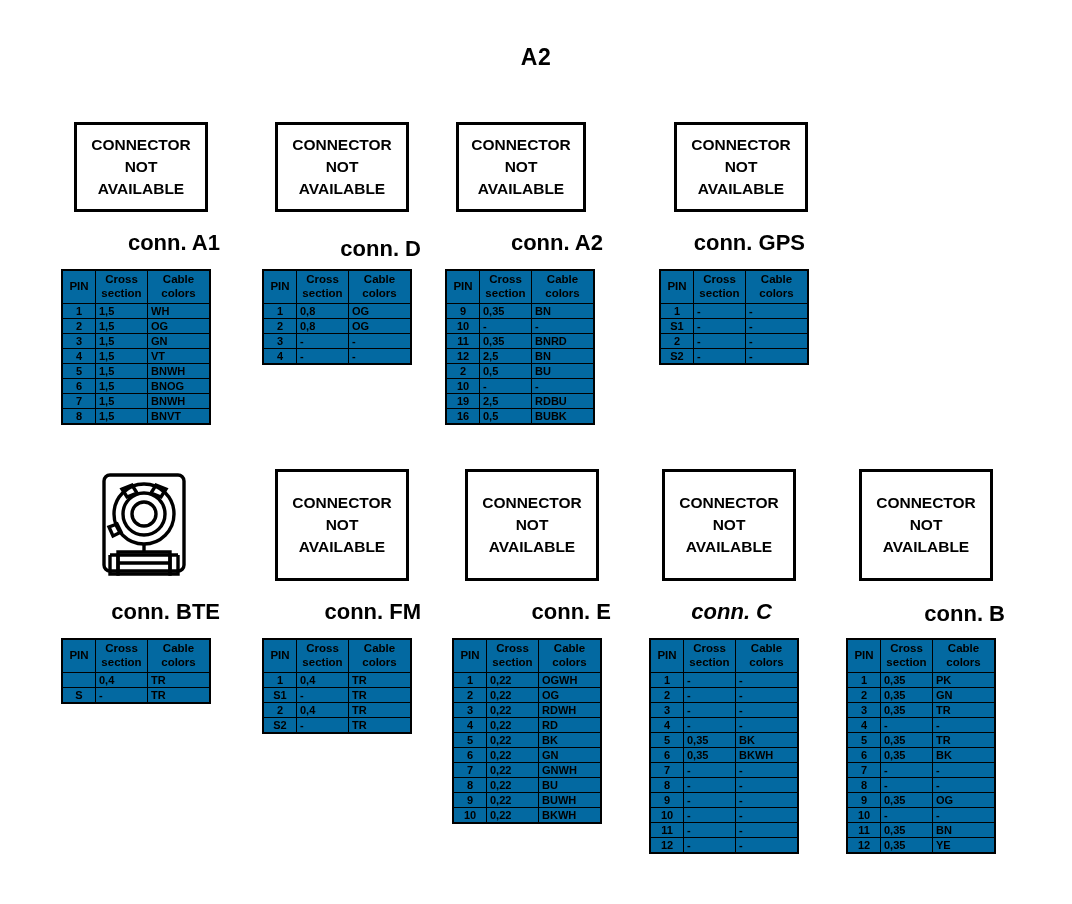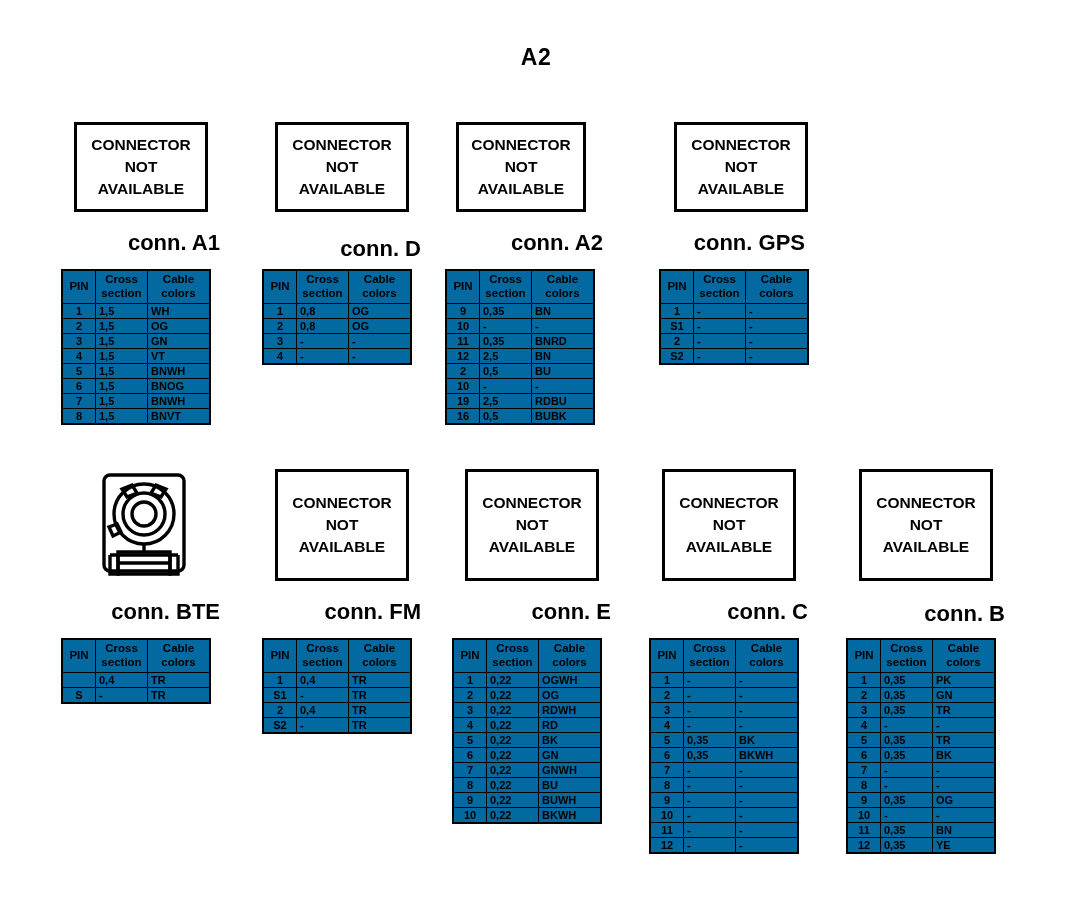--- a/index.html
+++ b/index.html
@@ -560,21 +560,21 @@
         </table>
       </div>
     </div>
     <div class="group" style="left: 662px; top: 469px;">
       <div class="conn-box" style="width: 134px; height: 112px;">
         <span>CONNECTOR</span>
         <span>NOT</span>
         <span>AVAILABLE</span>
       </div>
     </div>
-    <div class="group conn-label" style="left: 650px; top: 593px; width: 158px;">conn. C</div>
+    <div class="group conn-label" style="left: 614px; top: 593px; width: 158px; font-style: italic;">conn. C</div>
     <div class="group" style="left: 650px; top: 631px;">
       <div class="table-wrap">
         <table class="pin-table">
           <colgroup>
             <col class="w-pin">
             <col class="w-sec">
             <col class="w-col">
           </colgroup>
           <thead>
             <tr>

